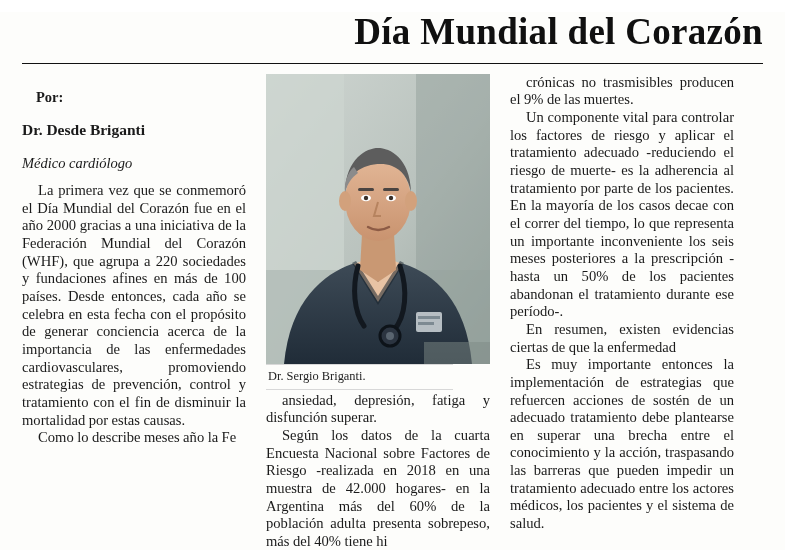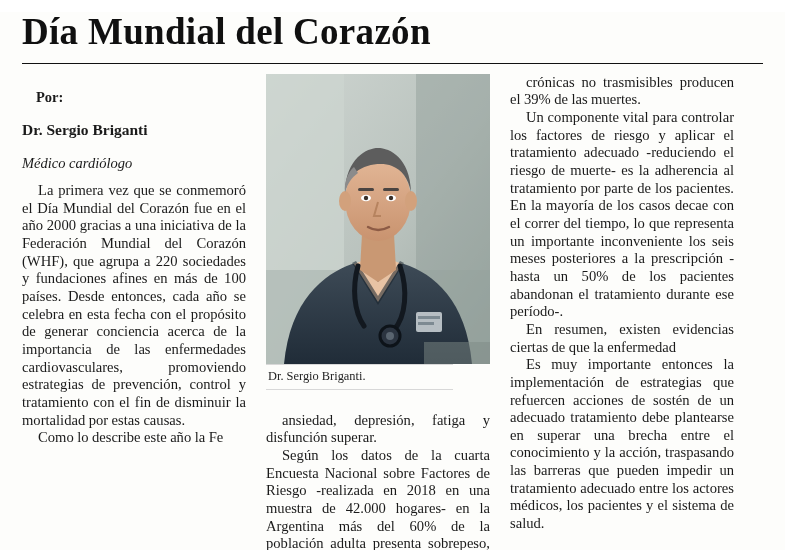--- a/index.html
+++ b/index.html
@@ -16,21 +16,21 @@
   }
   .page {
     position: relative;
     width: 785px;
     height: 550px;
     background: #fdfdfb;
     box-sizing: border-box;
     padding: 0 22px;
   }
   .headline {
-    text-align: left;
+    text-align: right;
     font-family: "Liberation Serif", serif;
     font-size: 37px;
     font-weight: 700;
     letter-spacing: 0.3px;
     color: #101010;
     margin: 12px 0 10px 0;
     line-height: 1.1;
   }
   .rule {
     border: none;
@@ -69,21 +69,21 @@
     margin: 0;
     font-size: 14.6px;
     line-height: 1.21;
     text-align: justify;
     text-indent: 16px;
     hyphens: manual;
     word-spacing: -0.2px;
   }
   p.body.first { text-indent: 16px; }
   .figure {
-    margin: 0 0 22px 0;
+    margin: 0 0 2px 0;
     width: 187px;
   }
   .photo {
     width: 224px;
     height: 290px;
     display: block;
     overflow: hidden;
     background: #b9bfbd;
     position: relative;
   }
@@ -101,24 +101,24 @@
 
 <div class="page">
 
   <h1 class="headline">Día Mundial del Corazón</h1>
   <hr class="rule">
 
   <div class="columns">
 
     <div class="col">
       <p class="byline-label">Por:</p>
-      <p class="byline-name">Dr. Sergio Briganti</p>
+      <p class="byline-name">Dr. Desde Briganti</p>
       <p class="byline-role">Médico cardiólogo</p>
       <p class="body first">La primera vez que se conmemoró el Día Mundial del Corazón fue en el año 2000 gracias a una iniciativa de la Federación Mundial del Corazón (WHF), que agrupa a 220 sociedades y fundaciones afines en más de 100 países. Desde entonces, cada año se celebra en esta fecha con el propósito de generar conciencia acerca de la importancia de las enfermedades cardiovasculares, promoviendo estrategias de prevención, control y tratamiento con el fin de disminuir la mortalidad por estas causas.</p>
-      <p class="body">Como lo describe este año la Fe</p>
+      <p class="body">Como lo describe meses año la Fe</p>
     </div>
 
     <div class="col mid">
       <div class="figure">
         <div class="photo">
           <svg width="224" height="290" viewBox="0 0 224 290" xmlns="http://www.w3.org/2000/svg" aria-hidden="true">
             <defs>
               <linearGradient id="bgwall" x1="0" y1="0" x2="1" y2="1">
                 <stop offset="0%" stop-color="#cfd6d2"></stop>
                 <stop offset="55%" stop-color="#b9c2bd"></stop>
@@ -176,20 +176,20 @@
             <rect x="158" y="268" width="66" height="22" fill="#7e8a86" opacity="0.5"></rect>
           </svg>
         </div>
         <div class="caption">Dr. Sergio Briganti.</div>
       </div>
       <p class="body">ansiedad, depresión, fatiga y disfunción superar.</p>
       <p class="body">Según los datos de la cuarta Encuesta Nacional sobre Factores de Riesgo -realizada en 2018 en una muestra de 42.000 hogares- en la Argentina más del 60% de la población adulta presenta sobrepeso, más del 40% tiene hi</p>
     </div>
 
     <div class="col">
-      <p class="body">crónicas no trasmisibles producen el 39% de las muertes.</p>
+      <p class="body">crónicas no trasmisibles producen el 9% de las muertes.</p>
       <p class="body">Un componente vital para controlar los factores de riesgo y aplicar el tratamiento adecuado -reduciendo el riesgo de muerte- es la adherencia al tratamiento por parte de los pacientes. En la mayoría de los casos decae con el correr del tiempo, lo que representa un importante inconveniente los seis meses posteriores a la prescripción -hasta un 50% de los pacientes abandonan el tratamiento durante ese período-.</p>
       <p class="body">En resumen, existen evidencias ciertas de que la enfermedad</p>
       <p class="body">Es muy importante entonces la implementación de estrategias que refuercen acciones de sostén de un adecuado tratamiento debe plantearse en superar una brecha entre el conocimiento y la acción, traspasando las barreras que pueden impedir un tratamiento adecuado entre los actores médicos, los pacientes y el sistema de salud.</p>
     </div>
 
   </div>
 </div>
 
 </body></html>

